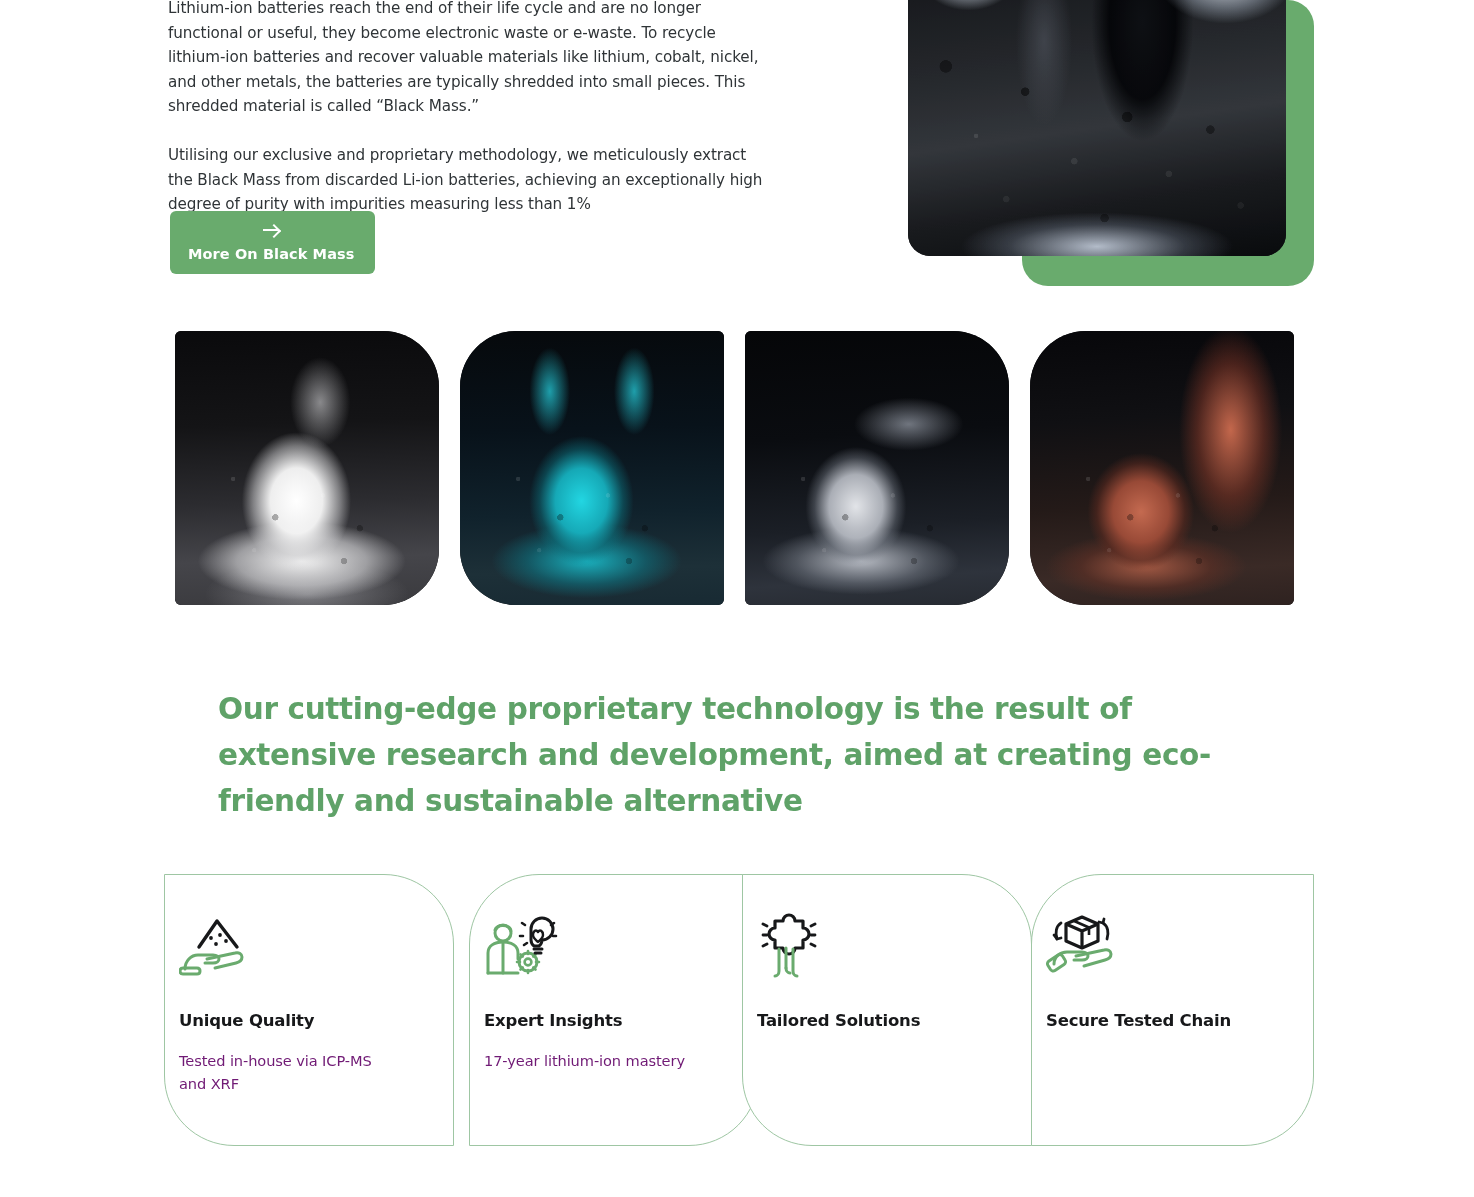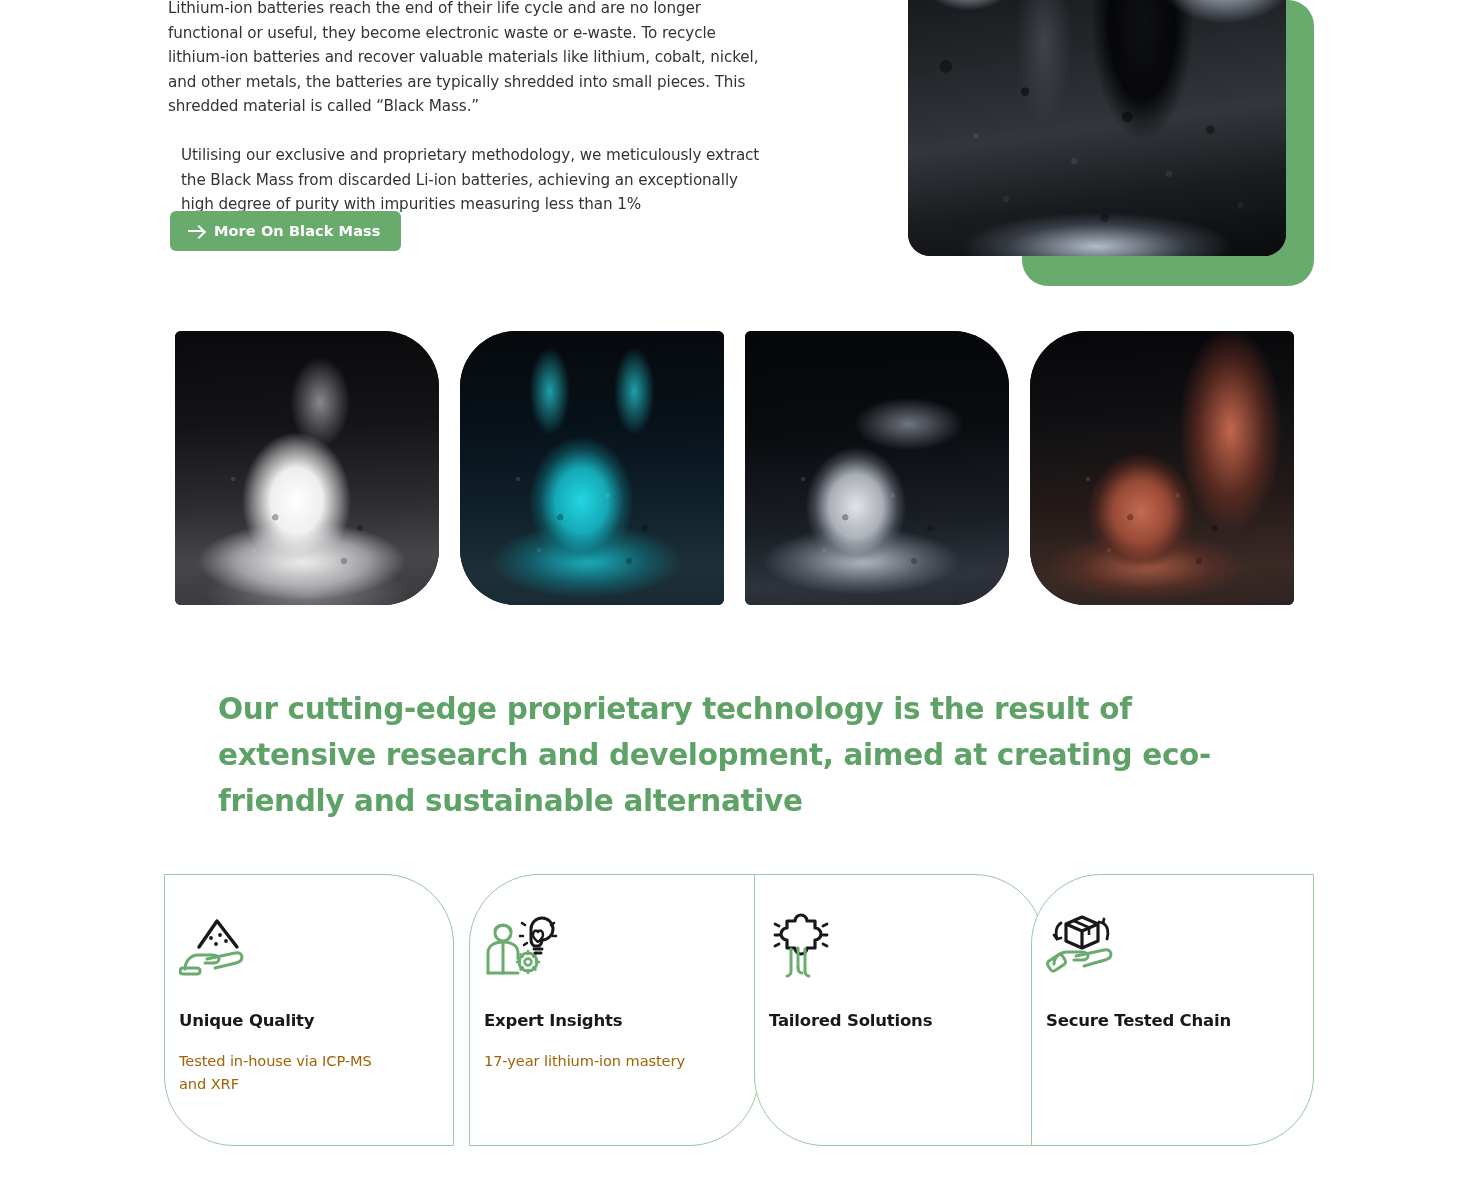--- a/index.html
+++ b/index.html
@@ -30,40 +30,41 @@
     top: -4px;
     width: 600px;
   }
   .intro p {
     font-family: "DejaVu Sans", sans-serif;
     font-size: 15.2px;
     line-height: 24.6px;
     color: #2f3437;
     letter-spacing: -0.1px;
   }
-  .intro p.second { margin-top: 24px; margin-left: 13px; }
+  .intro p.second { margin-top: 24px; }
 
   .cta-button {
     position: absolute;
     left: 170px;
     top: 211px;
     display: inline-flex;
     align-items: center;
     gap: 9px;
     background: #69ab6d;
     color: #ffffff;
     border: none;
     border-radius: 6px;
     padding: 12px 20px 12px 18px;
     font-family: "DejaVu Sans", sans-serif;
     font-size: 14.5px;
     font-weight: bold;
     letter-spacing: 0.1px;
     cursor: pointer;
     white-space: nowrap;
+    flex-direction: column;
   }
   .cta-arrow {
     display: inline-block;
     width: 17px;
     height: 14px;
     position: relative;
     flex: 0 0 auto;
   }
   .cta-arrow::before {
     content: "";
@@ -234,41 +235,41 @@
     position: absolute;
     top: 0;
     width: 290px;
     height: 272px;
     border: 1px solid #9ec6a3;
     background: #ffffff;
     padding: 36px 30px 0 14px;
   }
   .feature-card.c1 { left: 0px;   border-radius: 0 70px 0 70px; }
   .feature-card.c2 { left: 305px; border-radius: 70px 0 70px 0; }
-  .feature-card.c3 { left: 590px; border-radius: 0 70px 0 70px; }
+  .feature-card.c3 { left: 578px; border-radius: 0 70px 0 70px; }
   .feature-card.c4 { left: 867px; width: 283px; border-radius: 70px 0 70px 0; }
 
   .feature-icon {
     width: 76px;
     height: 70px;
     margin-bottom: 26px;
   }
   .feature-title {
     font-family: "DejaVu Sans", sans-serif;
     font-size: 16.5px;
     font-weight: bold;
     color: #17181a;
     letter-spacing: -0.2px;
     margin-bottom: 19px;
   }
   .feature-desc {
     font-family: "DejaVu Sans", sans-serif;
     font-size: 14.6px;
     line-height: 23px;
-    color: #a16207;
+    color: #701a75;
     max-width: 215px;
     letter-spacing: -0.1px;
   }
 </style>
 </head>
 <body>
 
 <div class="page">
 
   <div class="intro">

